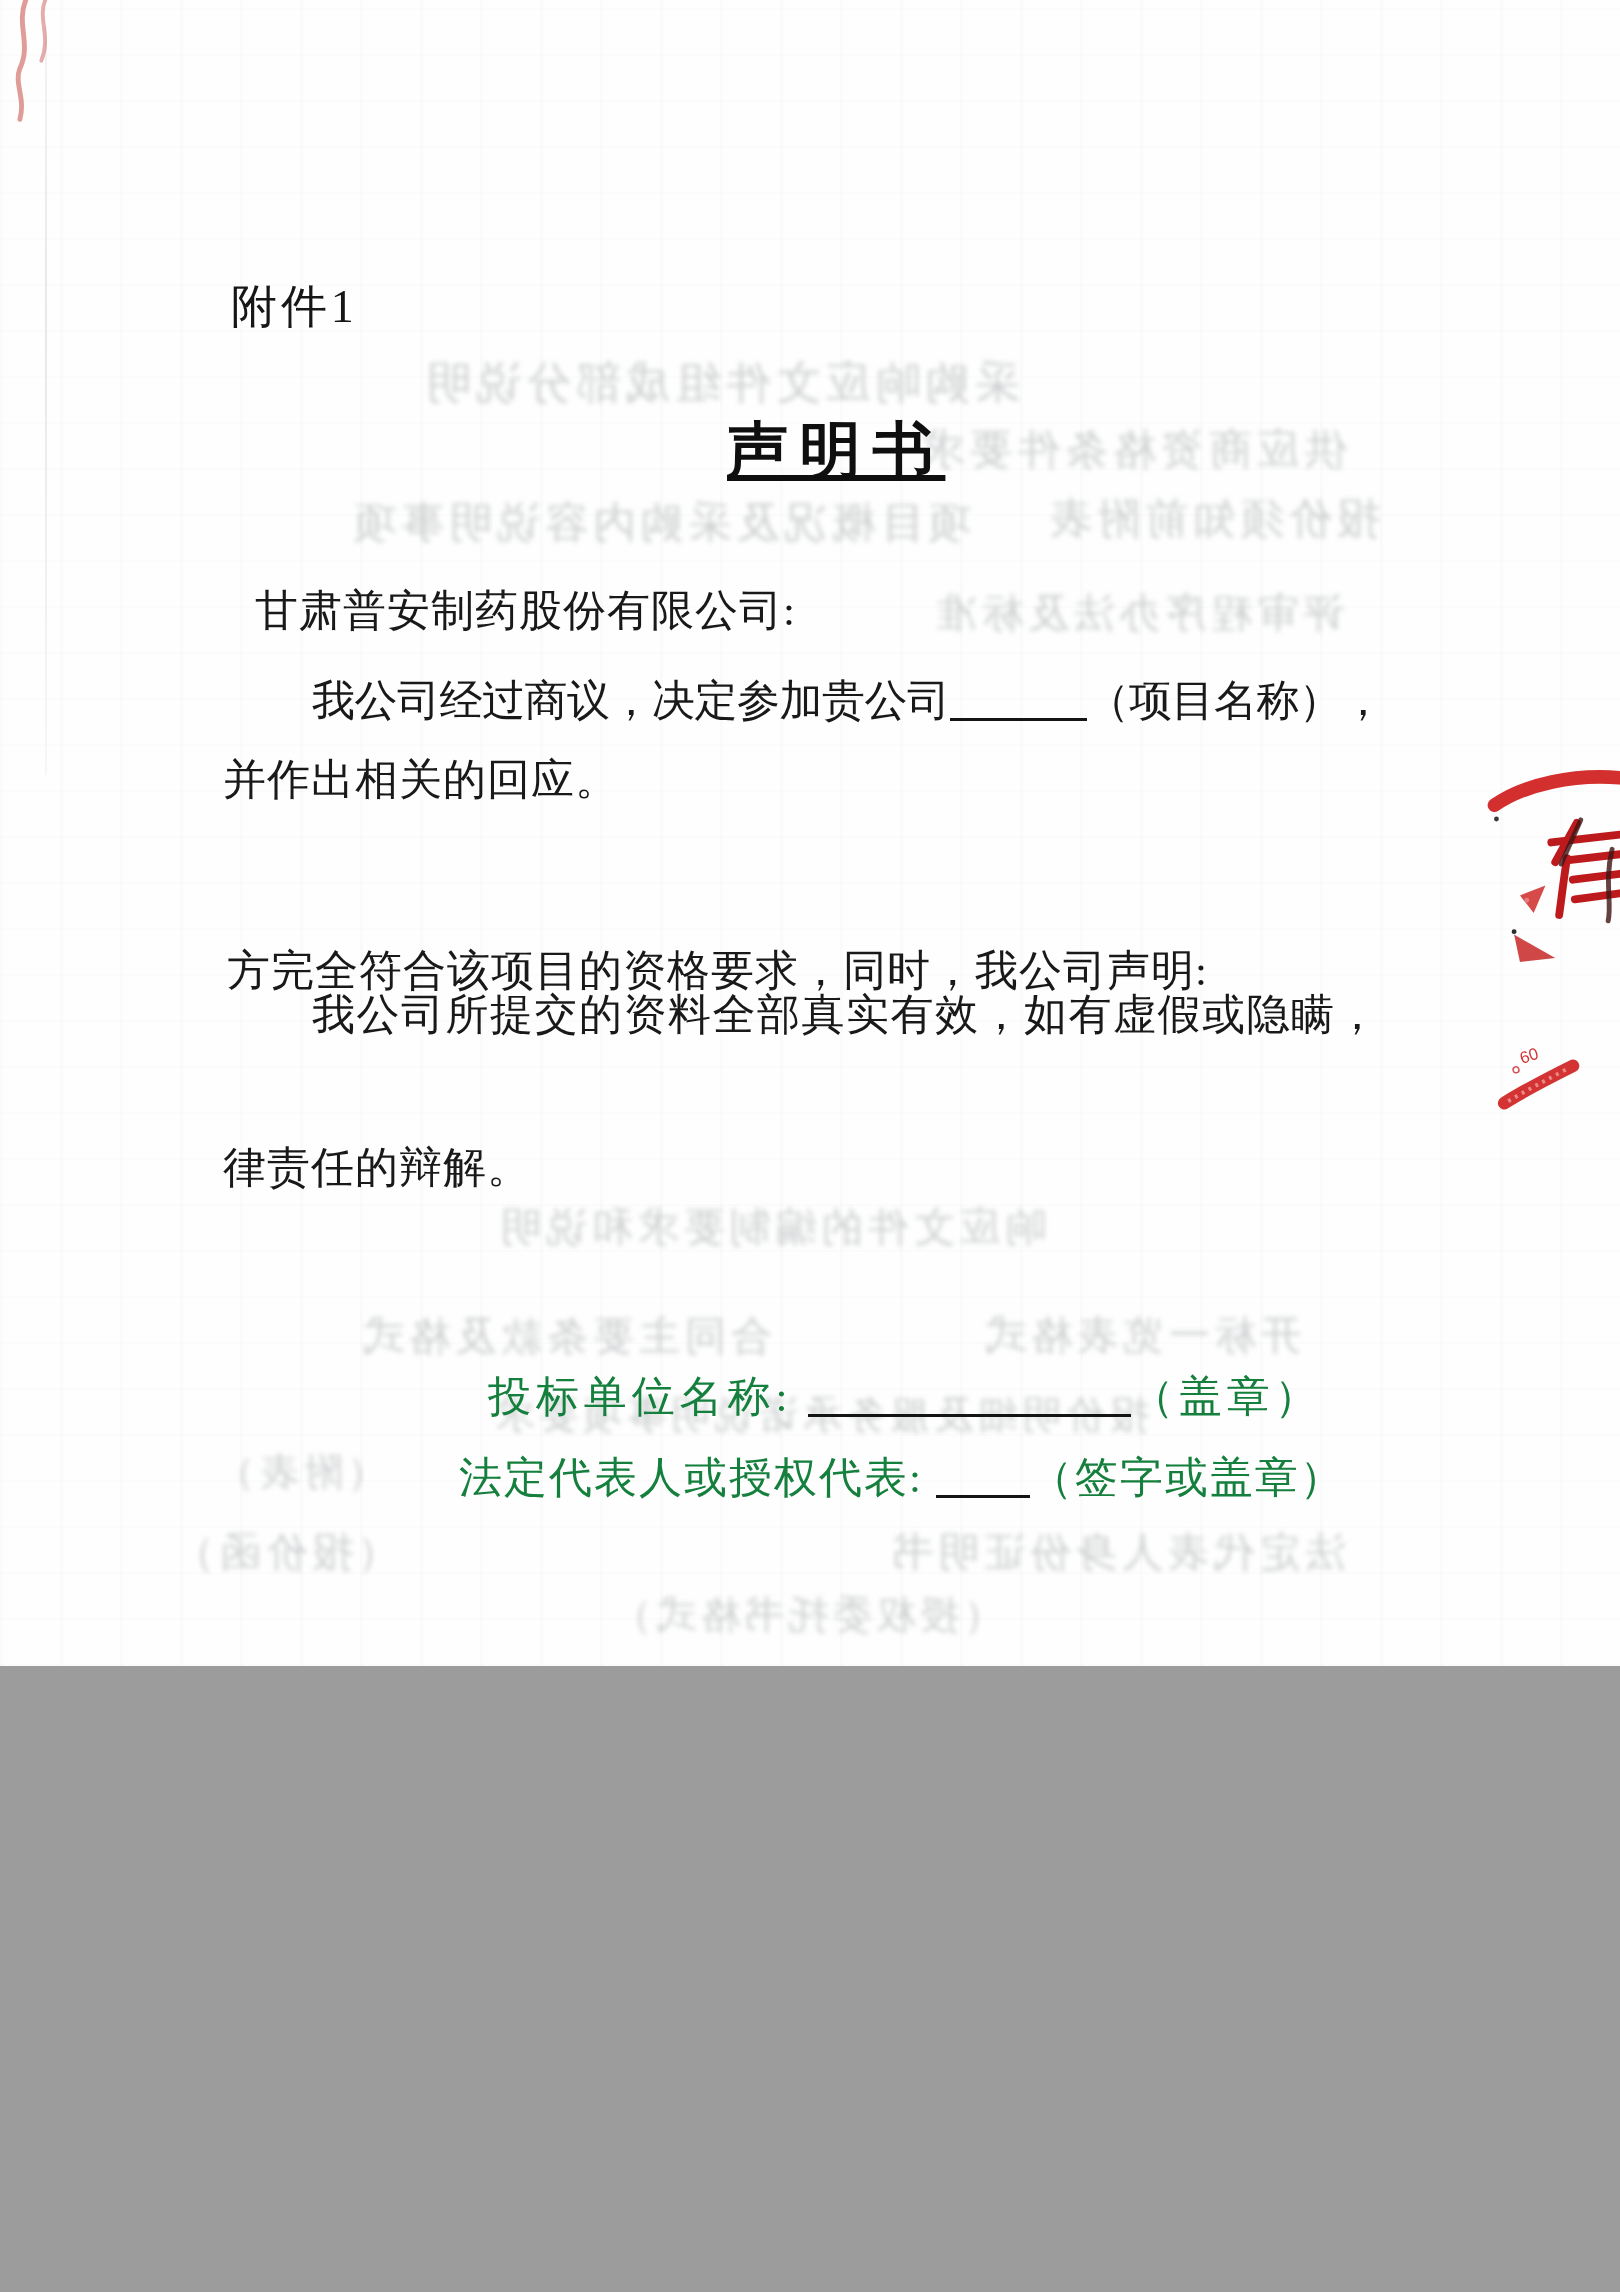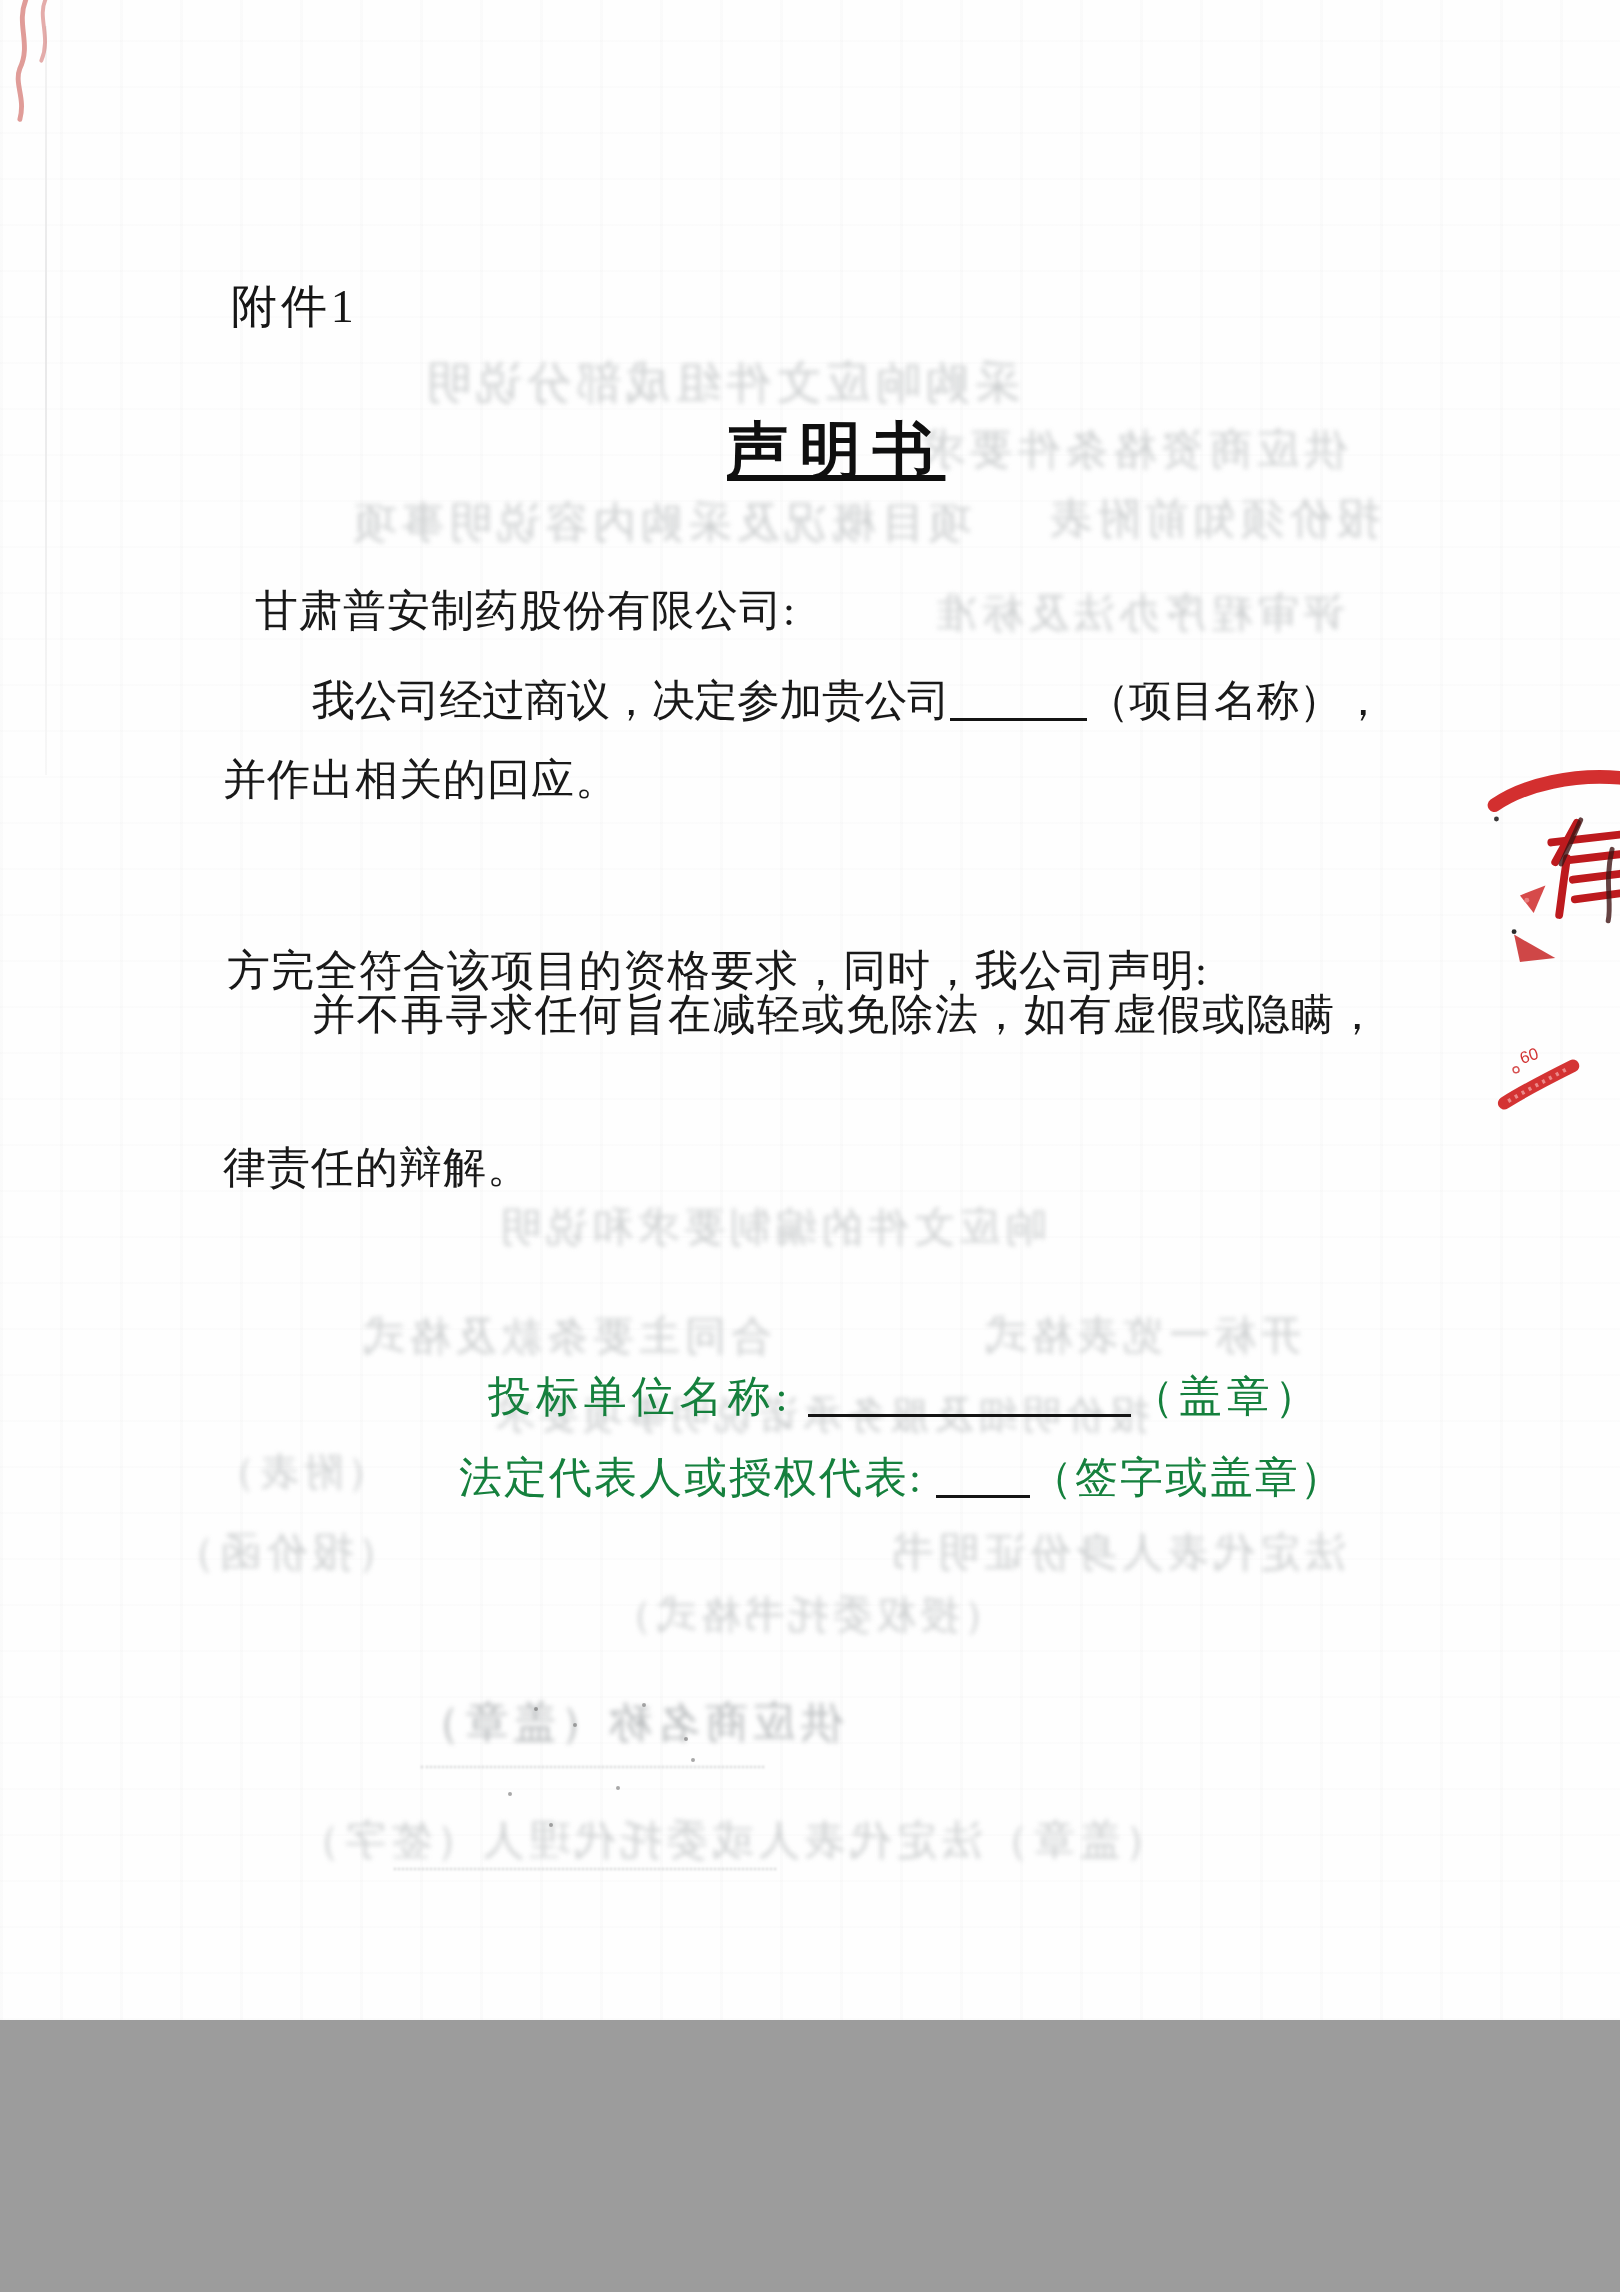--- a/index.html
+++ b/index.html
@@ -1,18 +1,18 @@
 <!DOCTYPE html>
 <html><head>
 <meta charset="utf-8">
 <style>
   html,body{margin:0;padding:0;background:#9c9c9c;}
   .page{
     position:relative;
-    width:1620px;height:2020px;
+    width:1620px;height:1666px;
     margin:0 auto;
     background:#fefefe;
     overflow:hidden;
     font-family:"Liberation Serif", serif;
     color:#1c1c1c;
   }
   
   .page::before{
     content:"";position:absolute;inset:0;pointer-events:none;
     background:
@@ -102,21 +102,21 @@
   <div class="abs line l-salutation">甘肃普安制药股份有限公司:</div>
 
   <div class="abs line l-p1a">
     <span>我公司经过商议，决定参加贵公司</span><span class="blank blank-project"></span><span>（项目名称），</span>
   </div>
 
   <div class="abs line l-p1b">并作出相关的回应。</div>
 
   <div class="abs line l-p2b">方完全符合该项目的资格要求，同时，我公司声明:</div>
 
-  <div class="abs line l-p3a">并不再寻求任何旨在减轻或免除法，如有虚假或隐瞒，</div>
+  <div class="abs line l-p3a">我公司所提交的资料全部真实有效，如有虚假或隐瞒，</div>
   <div class="abs line l-p3c">律责任的辩解。</div>
 
   <div class="abs sig s-bidder">
     <span>投标单位名称:</span>
     <span class="blank blank-bidder"></span><span>（盖章）</span>
   </div>
 
   <div class="abs sig s-rep">
     <span>法定代表人或授权代表:</span>
     <span class="blank blank-rep"></span><span>（签字或盖章）</span>

